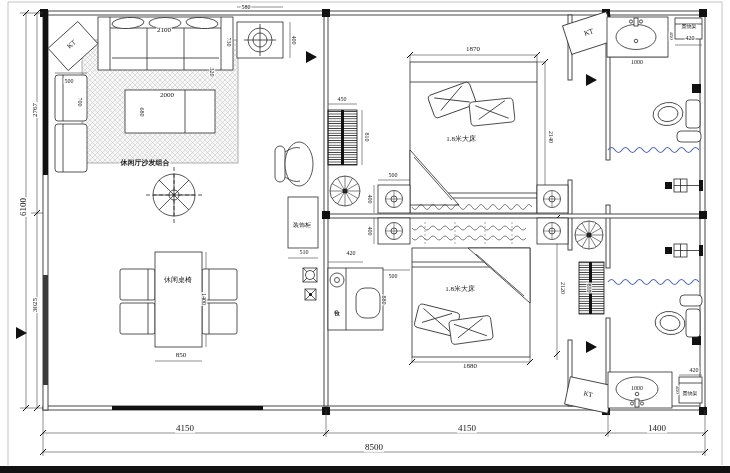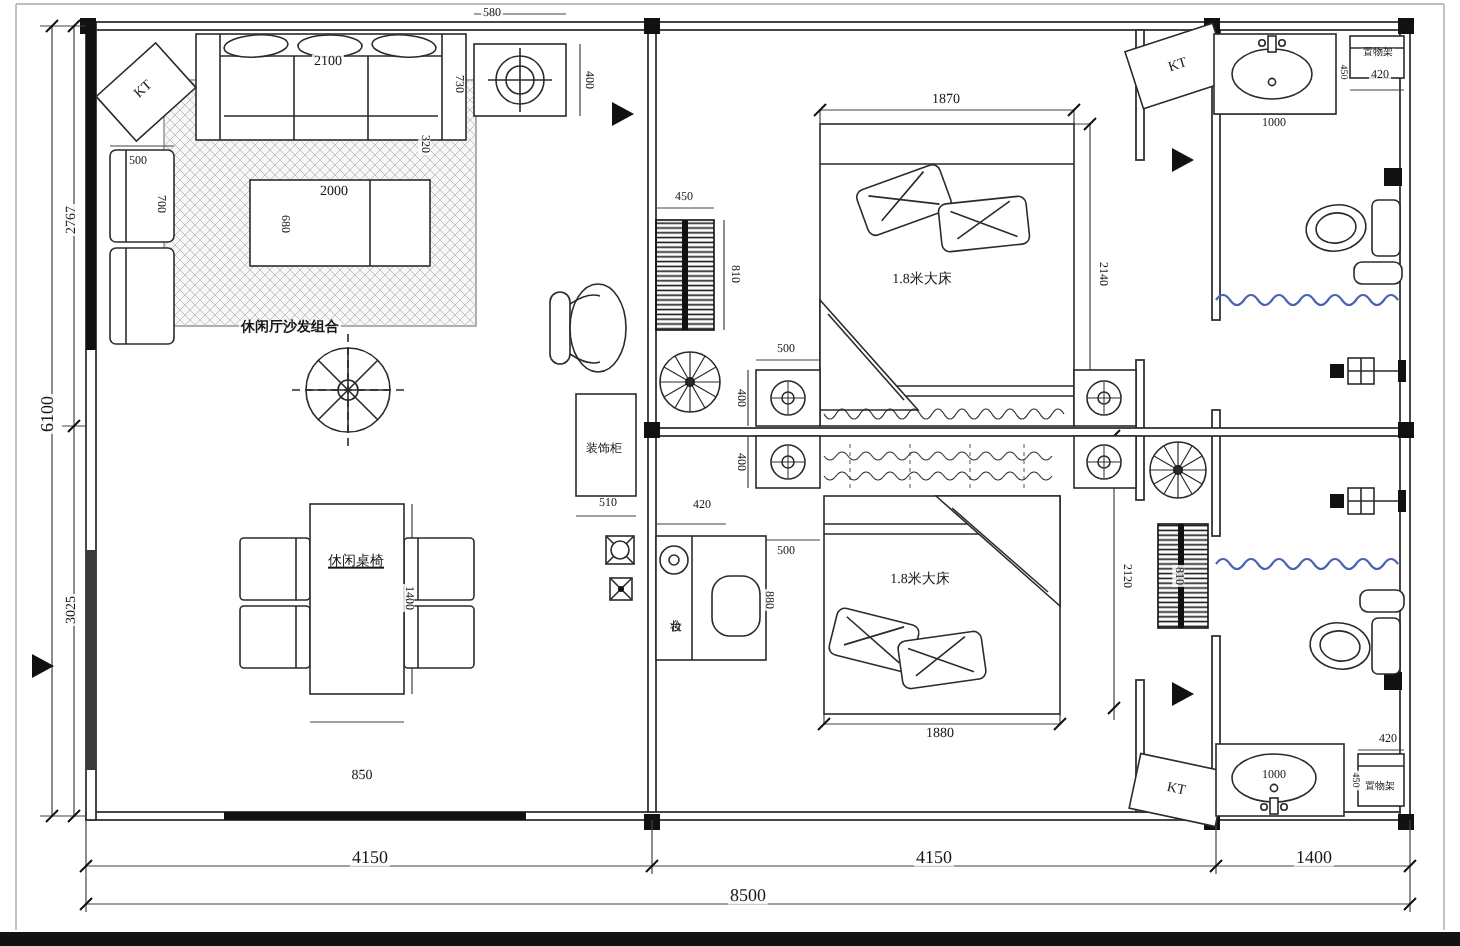--- a/index.html
+++ b/index.html
@@ -319,23 +319,23 @@
       <div class="lbl" style="left: 294px; top: 40px; font-size: 6px; transform: translate(-50%, -50%) rotate(90deg);">400</div>
       <div class="lbl" style="left: 164px; top: 31px; font-size: 7px; transform: translate(-50%, -50%) rotate(0deg);">2100</div>
       <div class="lbl" style="left: 229px; top: 42px; font-size: 6px; transform: translate(-50%, -50%) rotate(90deg);">730</div>
       <div class="lbl" style="left: 212px; top: 72px; font-size: 6px; transform: translate(-50%, -50%) rotate(90deg);">320</div>
       <div class="lbl" style="left: 69px; top: 81px; font-size: 6px; transform: translate(-50%, -50%) rotate(0deg);">500</div>
       <div class="lbl" style="left: 80px; top: 102px; font-size: 6px; transform: translate(-50%, -50%) rotate(90deg);">700</div>
       <div class="lbl" style="left: 167px; top: 96px; font-size: 7px; transform: translate(-50%, -50%) rotate(0deg);">2000</div>
       <div class="lbl" style="left: 142px; top: 112px; font-size: 6px; transform: translate(-50%, -50%) rotate(90deg);">680</div>
       <div class="lbl" style="left: 145px; top: 164px; font-size: 7px; transform: translate(-50%, -50%) rotate(0deg); font-weight: bold;">休闲厅沙发组合</div>
       <div class="lbl" style="left: 72px; top: 45px; font-size: 7px; transform: translate(-50%, -50%) rotate(-42deg);">KT</div>
-      <div class="lbl" style="left: 178px; top: 281px; font-size: 7px; transform: translate(-50%, -50%) rotate(0deg); text-decoration: underline;">休闲桌椅</div>
+      <div class="lbl" style="left: 178px; top: 281px; font-size: 7px; transform: translate(-50%, -50%) rotate(0deg);">休闲桌椅</div>
       <div class="lbl" style="left: 204px; top: 299px; font-size: 6px; transform: translate(-50%, -50%) rotate(90deg);">1400</div>
-      <div class="lbl" style="left: 181px; top: 356px; font-size: 7px; transform: translate(-50%, -50%) rotate(0deg); margin-top: 32px;">850</div>
+      <div class="lbl" style="left: 181px; top: 356px; font-size: 7px; transform: translate(-50%, -50%) rotate(0deg);">850</div>
       <div class="lbl" style="left: 302px; top: 225px; font-size: 6px; transform: translate(-50%, -50%) rotate(0deg);">装饰柜</div>
       <div class="lbl" style="left: 304px; top: 252px; font-size: 6px; transform: translate(-50%, -50%) rotate(0deg);">510</div>
       <div class="lbl" style="left: 342px; top: 99px; font-size: 6px; transform: translate(-50%, -50%) rotate(0deg);">450</div>
       <div class="lbl" style="left: 367px; top: 137px; font-size: 6px; transform: translate(-50%, -50%) rotate(90deg);">810</div>
       <div class="lbl" style="left: 473px; top: 50px; font-size: 7px; transform: translate(-50%, -50%) rotate(0deg);">1870</div>
       <div class="lbl" style="left: 551px; top: 137px; font-size: 6px; transform: translate(-50%, -50%) rotate(90deg);">2140</div>
       <div class="lbl" style="left: 461px; top: 140px; font-size: 7px; transform: translate(-50%, -50%) rotate(0deg);">1.8米大床</div>
       <div class="lbl" style="left: 393px; top: 175px; font-size: 6px; transform: translate(-50%, -50%) rotate(0deg);">500</div>
       <div class="lbl" style="left: 370px; top: 199px; font-size: 6px; transform: translate(-50%, -50%) rotate(90deg);">400</div>
       <div class="lbl" style="left: 370px; top: 231px; font-size: 6px; transform: translate(-50%, -50%) rotate(90deg);">400</div>

